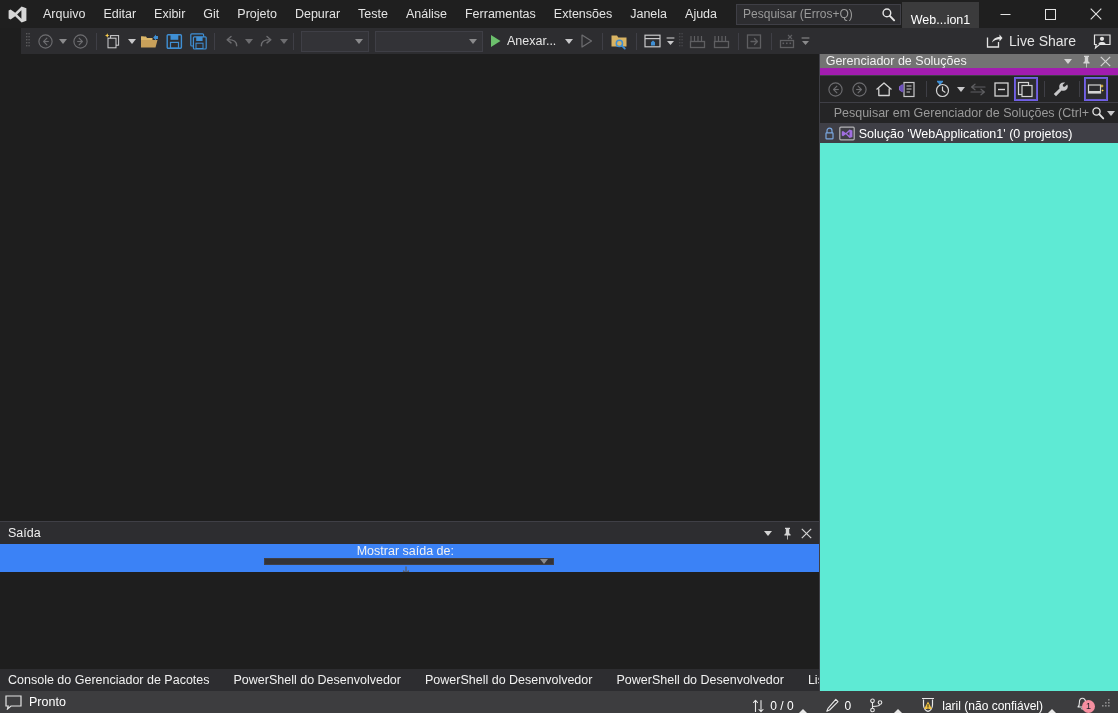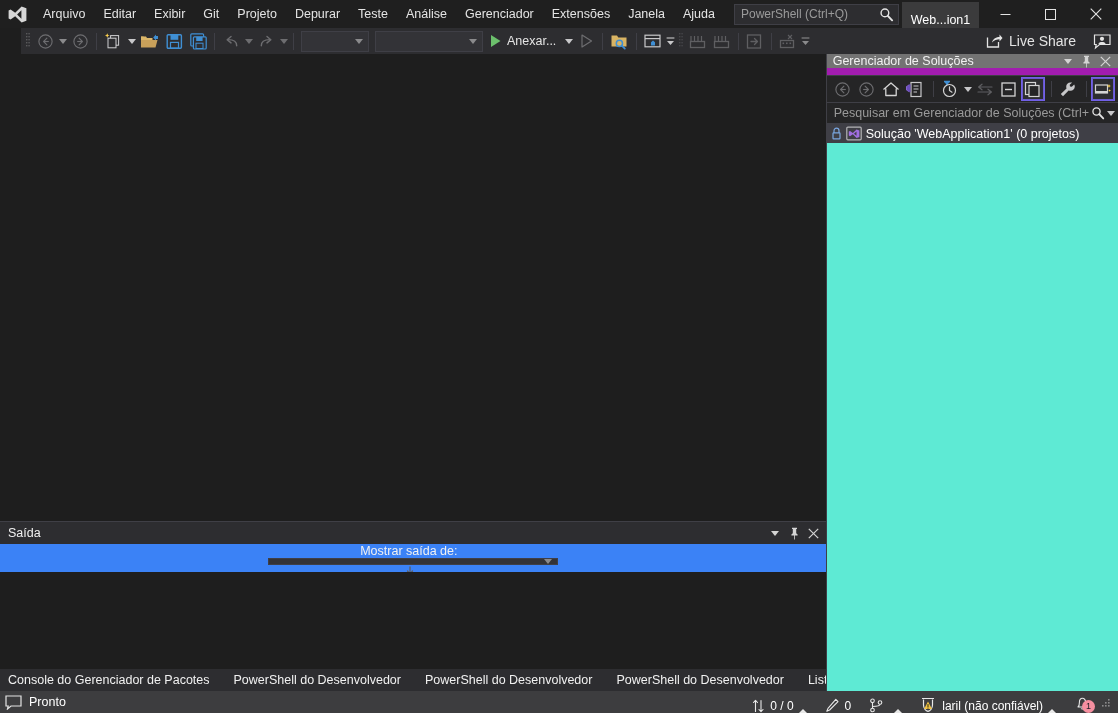--- a/index.html
+++ b/index.html
@@ -119,21 +119,21 @@
   .solex-toolbar { height: 26px; display: flex; align-items: center; padding-left: 5px; background:#252526; }
   .sx-btn { width: 22px; height: 22px; display: flex; align-items: center; justify-content: center;
             margin-right: 2px; }
   .sx-btn.toggled { background: #2d2d30; border: 1px solid #6a5acd; outline: 1px solid #7160e8; }
   .sx-sep { width: 1px; height: 16px; background: #3f3f46; margin: 0 5px; }
   .solex-search {
     height: 22px; background: #252526; border-top: 1px solid #3f3f46;
     border-bottom: 1px solid #3f3f46; display: flex; align-items: center;
     padding: 0 3px 0 7px; font-size: 12.5px; color: #9a9a9a;
   }
-  .solex-search .ph { flex: 1; white-space: nowrap; overflow: hidden; }
+  .solex-search .ph { flex: 1; white-space: nowrap; overflow: hidden; margin-left: 7px; }
   .solex-tree { flex: 1 1 auto; background: #5eead4; padding-top: 0; }
   .tree-row {
     height: 19px; display: flex; align-items: center; gap: 4px; padding-left: 4px;
     background: #3f3f46; font-size: 12.5px; color: #ffffff;
   }
   .tree-row .lbl { white-space: nowrap; }
   svg { display: block; }
 </style>
 </head>
 <body>
@@ -149,28 +149,28 @@
 
     <div class="menu">
       <div class="menu-item">Arquivo</div>
       <div class="menu-item">Editar</div>
       <div class="menu-item">Exibir</div>
       <div class="menu-item">Git</div>
       <div class="menu-item">Projeto</div>
       <div class="menu-item">Depurar</div>
       <div class="menu-item">Teste</div>
       <div class="menu-item">Análise</div>
-      <div class="menu-item">Gerenciador</div>
+      <div class="menu-item">Ferramentas</div>
       <div class="menu-item">Extensões</div>
       <div class="menu-item">Janela</div>
       <div class="menu-item">Ajuda</div>
     </div>
 
     <div class="search-box">
-      <span class="ph">PowerShell (Ctrl+Q)</span>
+      <span class="ph">Pesquisar (Erros+Q)</span>
       <span>
         <svg width="15" height="15" viewBox="0 0 16 16">
           <circle cx="6.3" cy="6.3" r="4.1" fill="none" stroke="#e4e4e4" stroke-width="1.5"></circle>
           <line x1="9.4" y1="9.4" x2="14" y2="14.2" stroke="#e4e4e4" stroke-width="2.1" stroke-linecap="round"></line>
         </svg>
       </span>
     </div>
 
     <div class="win-title">Web...ion1</div>
 

